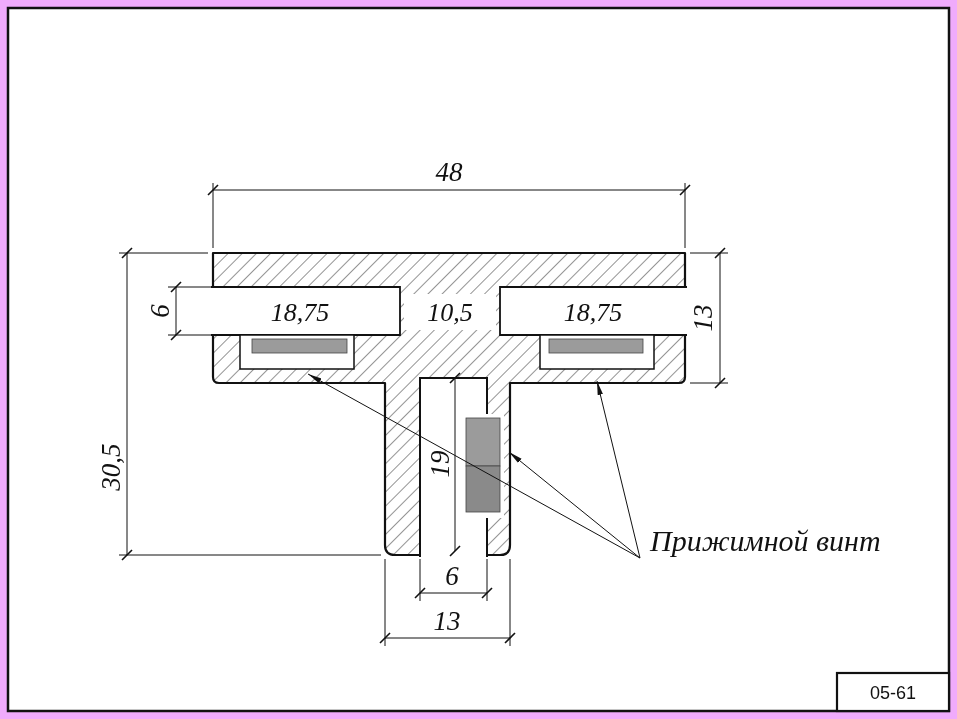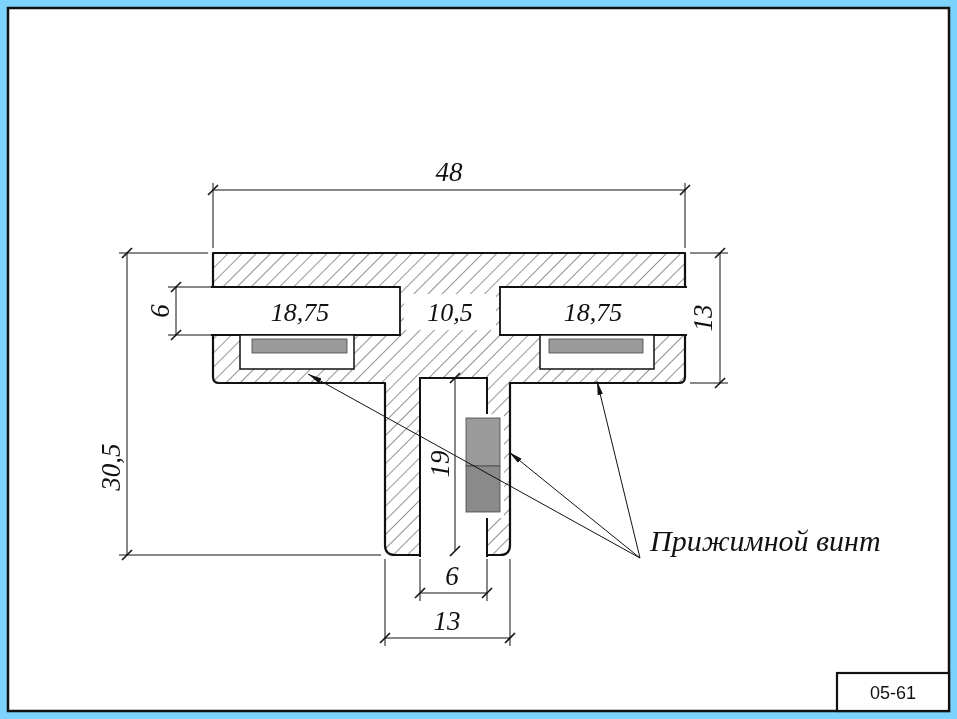--- a/index.html
+++ b/index.html
@@ -7,21 +7,21 @@
     padding: 0;
     background: #ffffff;
     width: 957px;
     height: 719px;
     overflow: hidden;
   }
   .page {
     position: relative;
     width: 957px;
     height: 719px;
-    background: #7dd3fc;
+    background: #f0abfc;
     font-family: "Liberation Serif", serif;
   }
   svg { display: block; }
   .dim-text {
     font-family: "Liberation Serif", serif;
     font-style: italic;
     font-size: 27px;
     fill: #111111;
   }
   .slot-text {

